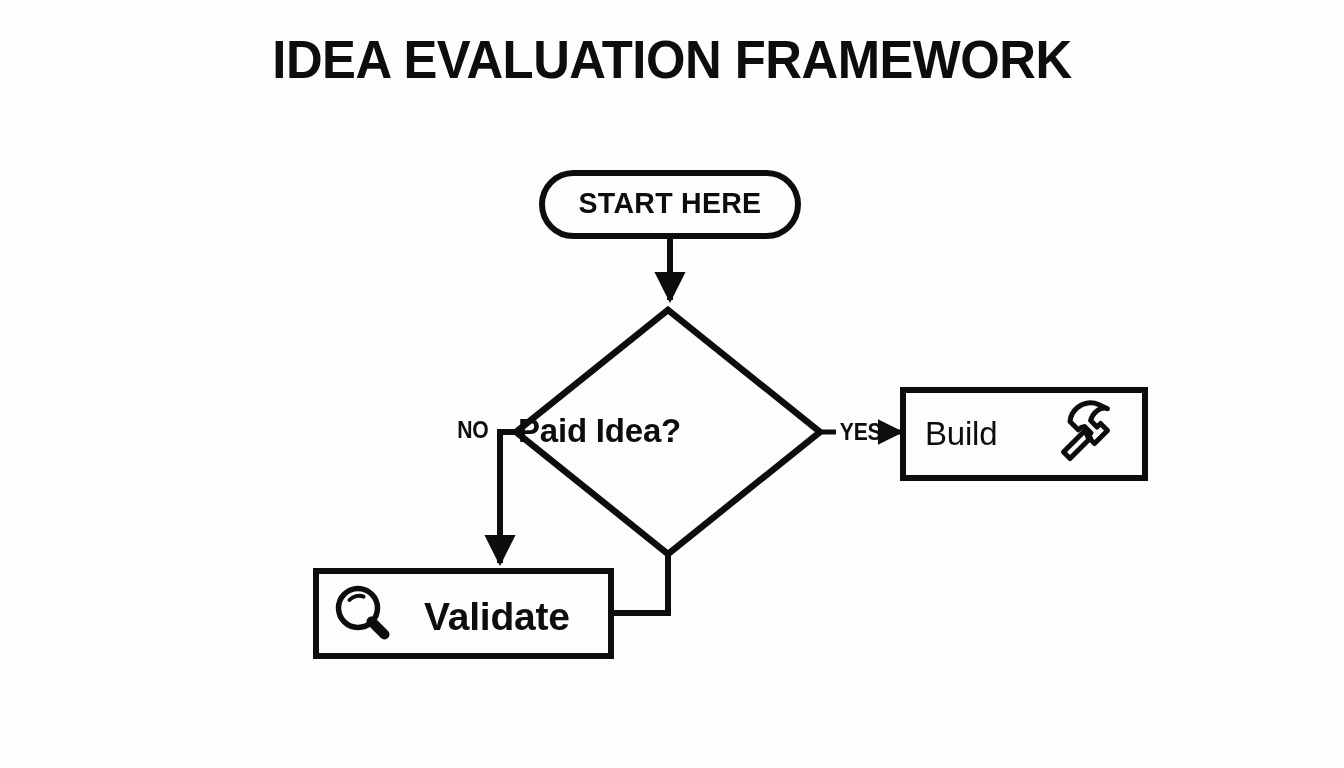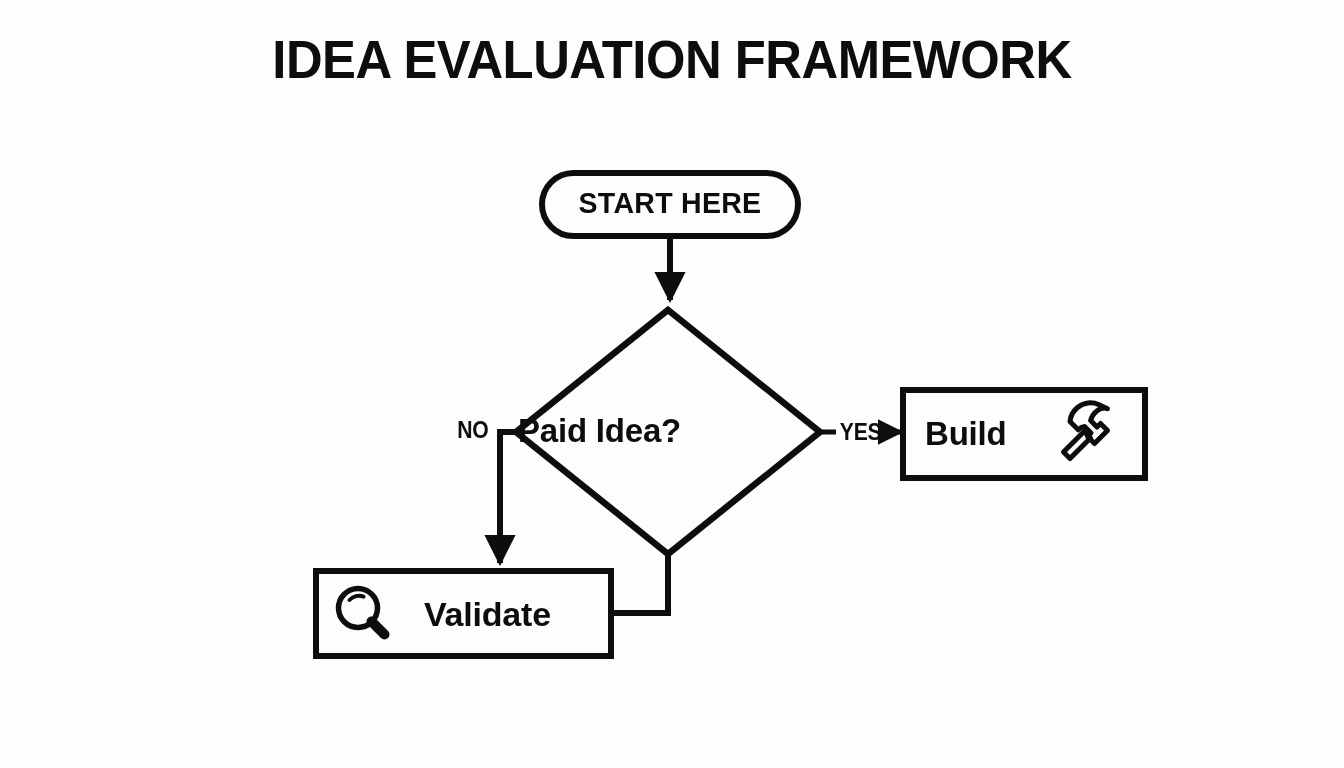--- a/index.html
+++ b/index.html
@@ -60,27 +60,27 @@
     width: 300px;
     text-align: left;
     font-size: 33px;
     font-weight: 700;
     letter-spacing: -0.2px;
   }
   .label-build {
     left: 925px;
     top: 417px;
     font-size: 33px;
-    font-weight: 700;
+    font-weight: 400;
     letter-spacing: -0.2px;
   }
   .label-validate {
     left: 424px;
     top: 597px;
-    font-size: 34px;
+    font-size: 39px;
     font-weight: 700;
     letter-spacing: -0.2px;
   }
   .edge-label {
     position: absolute;
     color: #0d0d0d;
     font-size: 23px;
     font-weight: 700;
     white-space: nowrap;
     line-height: 1;

